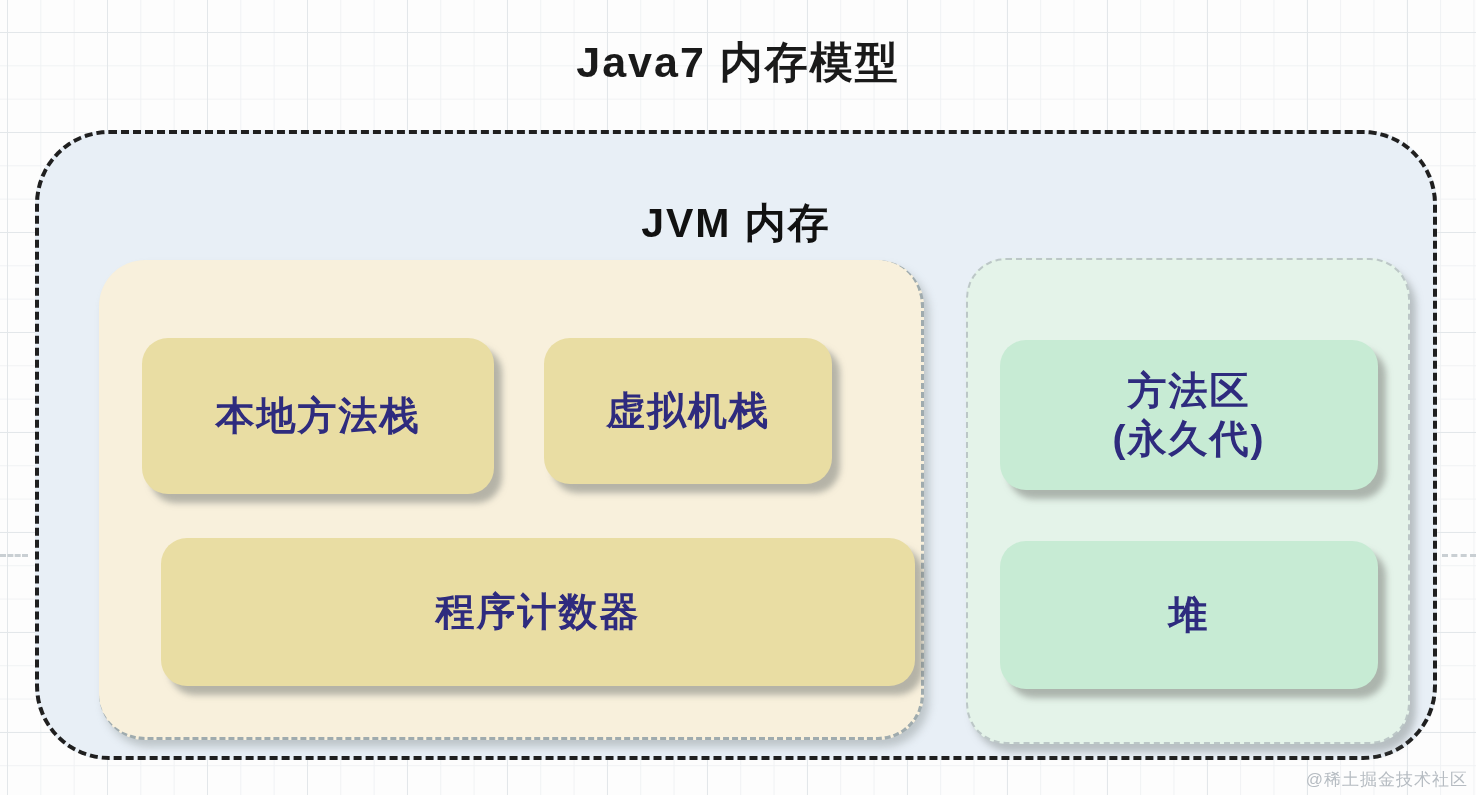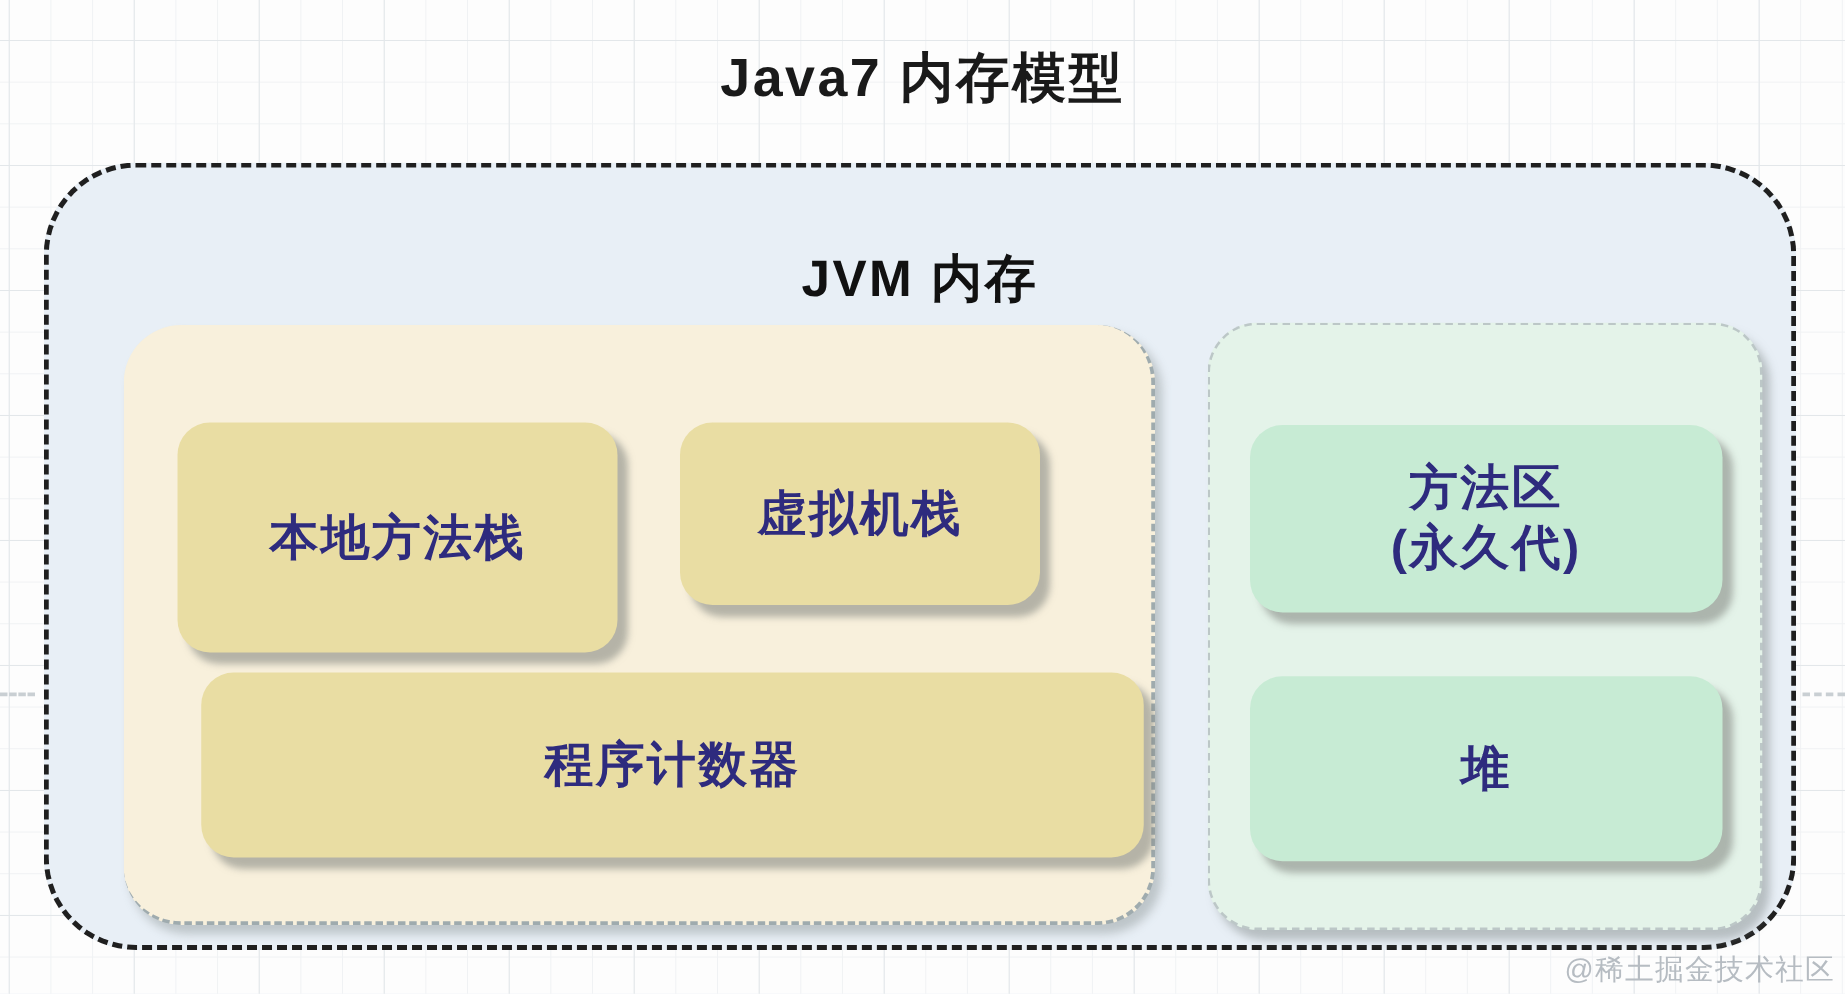--- a/index.html
+++ b/index.html
@@ -54,28 +54,28 @@
     position:absolute;box-sizing:border-box;
     display:flex;align-items:center;justify-content:center;
     border-radius:26px;
     font-size:39px;font-weight:bold;letter-spacing:2px;
     color:var(--label-text,#2e2b7e);
     text-align:center;
     box-shadow:8px 9px 6px rgba(125,130,124,0.55);
   }
   .thread-box{background:var(--thread-box-bg,#e9dda3);}
   .shared-box{background:var(--shared-box-bg,#c7ebd4);}
-  .box-native{left:43px;top:78px;width:352px;height:184px;}
+  .box-native{left:43px;top:78px;width:352px;height:156px;}
   .box-vmstack{left:445px;top:78px;width:288px;height:146px;}
   .box-pc{left:43px;top:278px;width:754px;height:148px;margin-left:19px;}
   .box-method{left:32px;top:80px;width:378px;height:150px;line-height:1.22;white-space:pre-line;}
   .box-heap{left:32px;top:281px;width:378px;height:148px;}
   .watermark{
     position:absolute;right:8px;bottom:4px;
-    font-size:23px;letter-spacing:1px;
+    font-size:17px;letter-spacing:1px;
     color:var(--watermark-text,#b6bcc2);
   }
   .guide-dash{
     position:absolute;top:554px;height:0;
     border-top:3px dashed #c9cfd3;
   }
   .guide-dash.left{left:0;width:28px;}
   .guide-dash.right{right:0;width:34px;}
 </style>
 </head>

